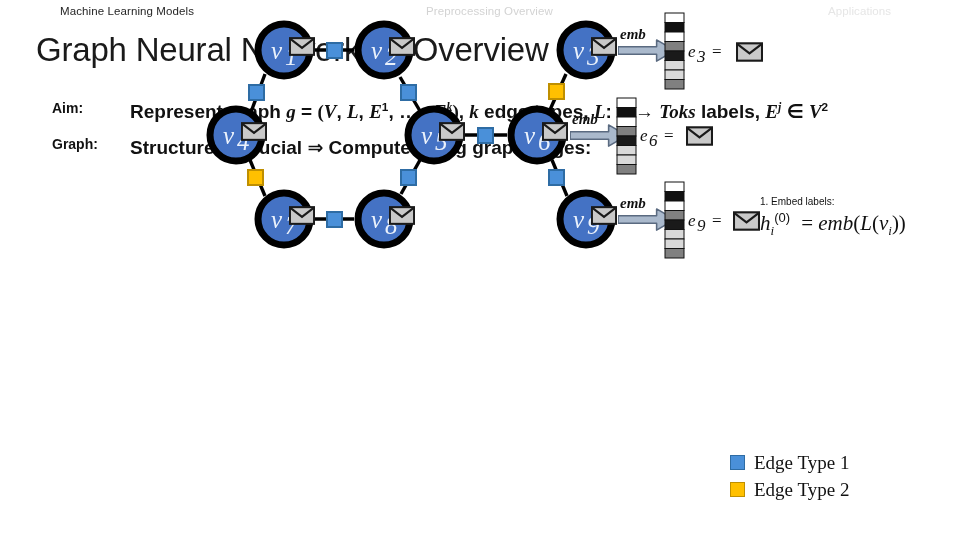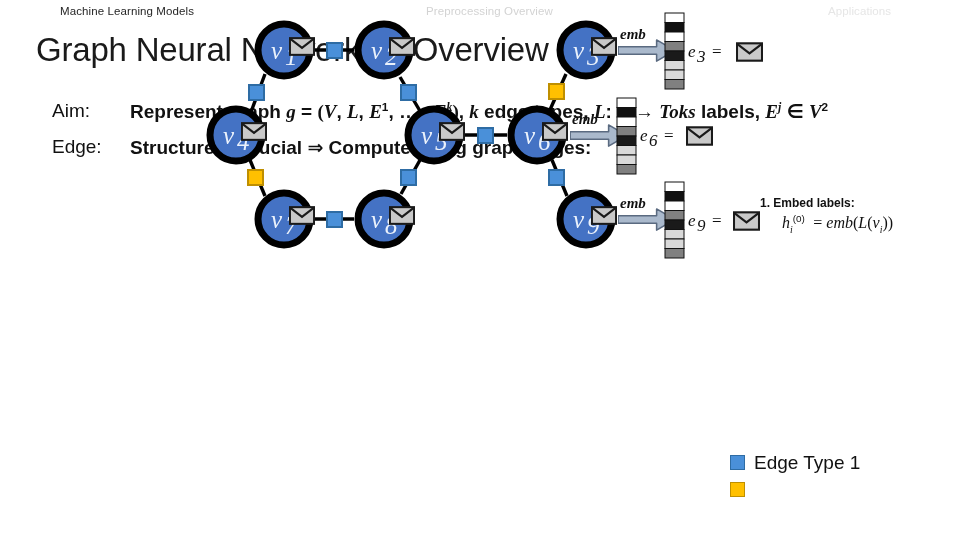--- a/index.html
+++ b/index.html
@@ -21,21 +21,21 @@
   .title{
     position:absolute;left:36px;top:31px;
     font-size:33px;font-weight:400;color:#1a1a1a;
     letter-spacing:-.2px;white-space:nowrap;
   }
 
   
   .bullets{position:absolute;left:52px;top:100px;width:900px;}
   .brow{position:relative;height:36px;white-space:nowrap;}
   .blabel{
-    display:inline-block;width:78px;font-size:19px;font-weight:400;
+    display:inline-block;width:78px;font-size:14px;font-weight:700;
     color:#111;vertical-align:top;
   }
   .btext{
     display:inline-block;font-size:19px;font-weight:700;color:#111;
     vertical-align:top;
   }
   .mi{font-family:"Liberation Serif","DejaVu Serif",serif;font-style:italic;font-weight:700;}
   .mu{font-family:"Liberation Serif","DejaVu Serif",serif;font-style:normal;font-weight:700;}
   sup.sm{font-size:.62em;vertical-align:super;font-weight:700;}
   sub.sm{font-size:.62em;vertical-align:sub;font-weight:700;}
@@ -53,27 +53,27 @@
     font-style:italic;fill:#111;font-size:15px;font-weight:700;
   }
   .evar{
     font-family:"Liberation Serif","DejaVu Serif",serif;
     font-style:italic;fill:#111;font-size:17px;
   }
   .eq{font-family:"Liberation Serif","DejaVu Serif",serif;fill:#111;font-size:17px;}
 
   
   .annot{position:absolute;left:760px;top:196px;width:200px;}
-  .annot .head{font-size:12px;font-weight:700;color:#111;white-space:nowrap;}
+  .annot .head{font-size:10px;font-weight:400;color:#111;white-space:nowrap;}
   .annot .formula{
-    margin-top:3px;margin-left:22px;font-size:16px;white-space:nowrap;color:#111;
-  }
-
-  
-  .legend{position:absolute;left:730px;top:449px;}
+    margin-top:3px;font-size:21px;white-space:nowrap;color:#111;
+  }
+
+  
+  .legend{position:absolute;left:730px;top:449px;font-family:Liberation Serif, serif;}
   .legrow{display:flex;align-items:center;height:27px;}
   .legsw{width:15px;height:15px;margin-right:9px;box-sizing:border-box;}
   .legsw.t1{background:#4a90d9;border:1.5px solid #2e6ca4;}
   .legsw.t2{background:#ffc000;border:1.5px solid #bf8f00;}
   .legtxt{font-size:19px;color:#111;white-space:nowrap;}
 </style>
 </head>
 <body>
 
 <div class="slide">
@@ -86,21 +86,21 @@
 
   <div class="title">Graph Neural Networks – Overview</div>
 
   <div class="bullets">
 
     <div class="brow">
       <span class="blabel">Aim:</span><span class="btext">Represent graph <span class="mi">g</span>&nbsp;=&nbsp;<span class="mu">(</span><span class="mi">V</span>,&nbsp;<span class="mi">L</span>,&nbsp;<span class="mi">E</span><sup class="sm">1</sup>,&nbsp;…&nbsp;,&nbsp;<span class="mi">E</span><sup class="sm mi">k</sup><span class="mu">)</span>,&nbsp;<span class="mi">k</span> edge types, <span class="mi">L</span>:&nbsp;<span class="mi">V</span> → <span class="mi">Toks</span> labels, <span class="mi">E</span><sup class="sm mi">j</sup> ∈ <span class="mi">V</span><sup class="sm">2</sup></span>
     </div>
 
     <div class="brow">
-      <span class="blabel">Edge:</span><span class="btext">Structure is crucial ⇒ Compute along graph edges:</span>
+      <span class="blabel">Graph:</span><span class="btext">Structure is crucial ⇒ Compute along graph edges:</span>
     </div>
 
   </div>
 
   <div class="graph">
     <svg width="960" height="270" viewBox="0 170 960 270" style="top:-170px;">
 
       <defs>
 
         <symbol id="env" viewBox="0 0 28 20">
@@ -269,16 +269,17 @@
       <span class="mu" style="font-weight:400">&nbsp;=&nbsp;</span><span class="mi" style="font-weight:400">emb</span><span class="mu" style="font-weight:400">(</span><span class="mi" style="font-weight:400">L</span><span class="mu" style="font-weight:400">(</span><span class="mi" style="font-weight:400">v</span><sub class="sm mi" style="font-weight:400">i</sub><span class="mu" style="font-weight:400">))</span></div>
   </div>
 
   <div class="legend">
     <div class="legrow">
       <span class="legsw t1"></span>
       <span class="legtxt">Edge Type 1</span>
     </div>
     <div class="legrow">
       <span class="legsw t2"></span>
+      <span class="legtxt">Edge Type 2</span>
     </div>
   </div>
 
 </div>
 
 </body></html>

